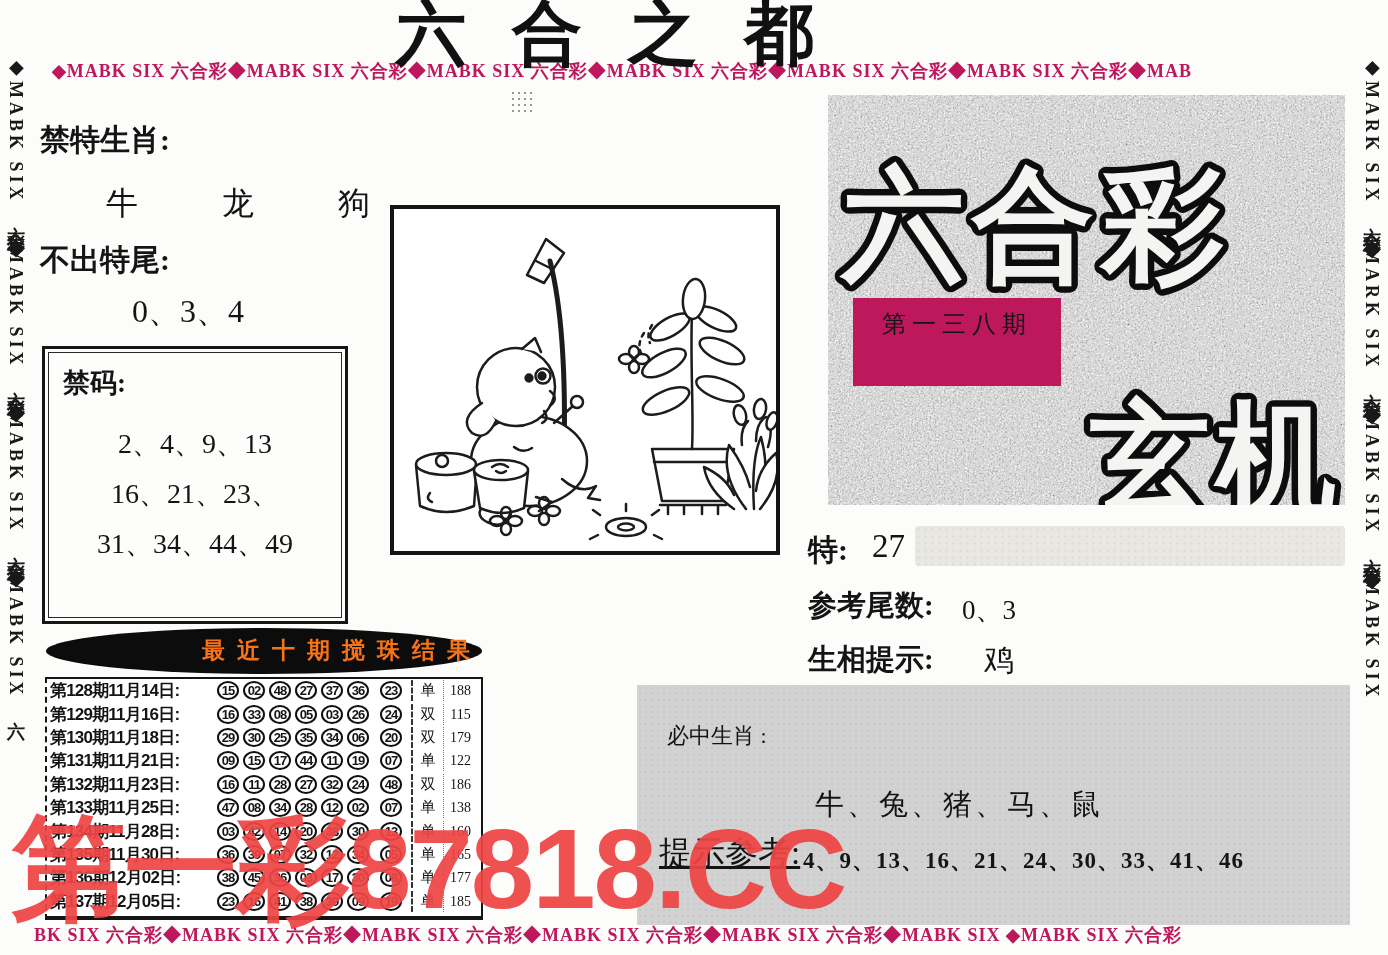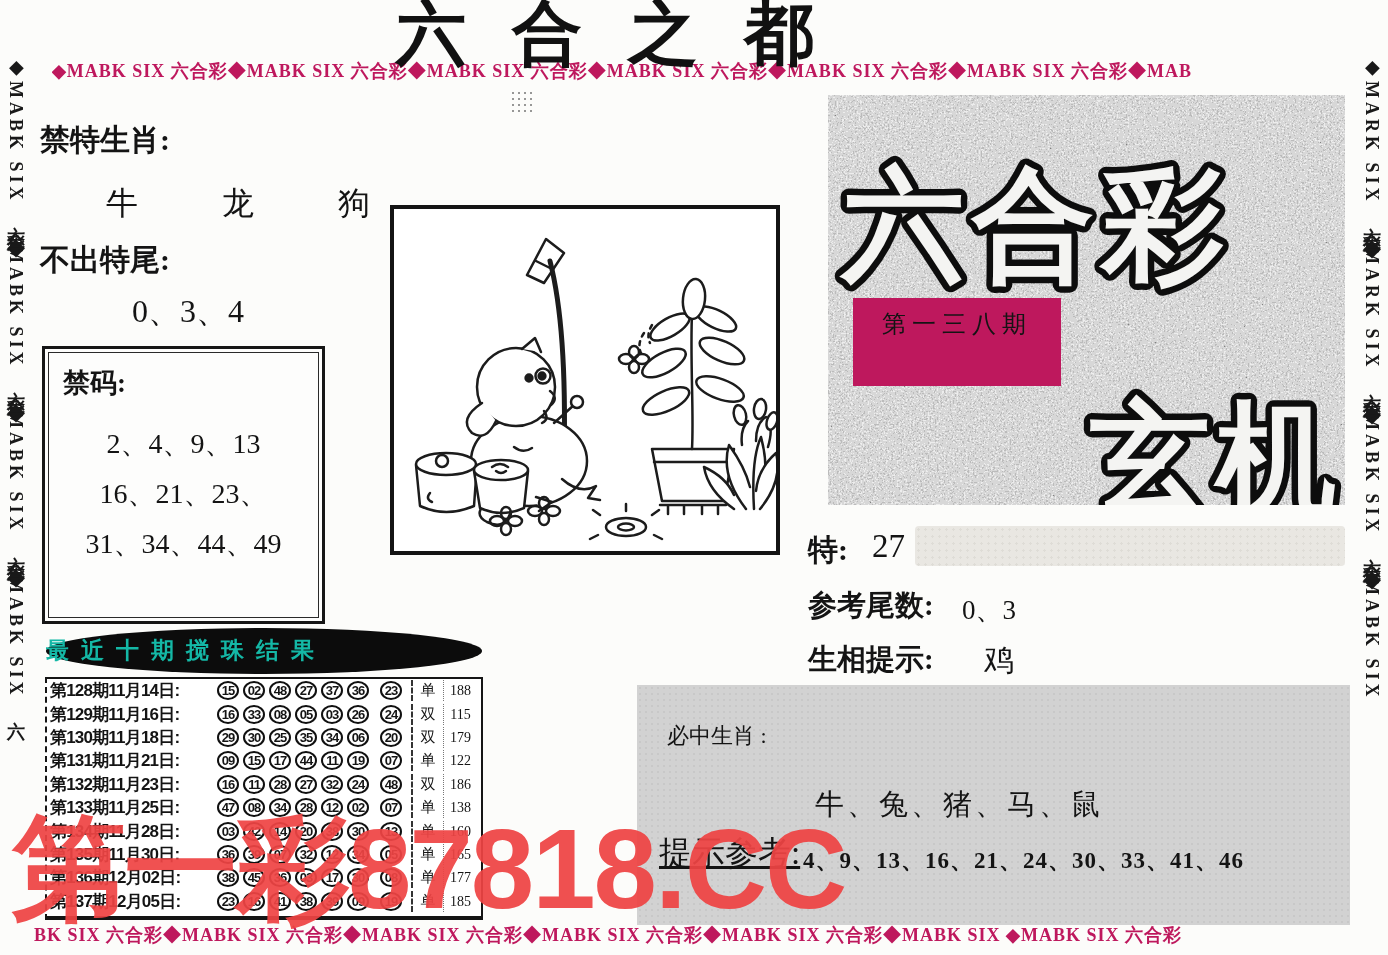--- a/index.html
+++ b/index.html
@@ -24,30 +24,30 @@
               background-image:radial-gradient(#444 1.2px,transparent 1.5px);background-size:6px 6px;}
 
   
   .lbl{position:absolute;font-weight:700;font-size:30px;white-space:nowrap;}
   .val{position:absolute;font-size:32px;white-space:nowrap;}
   #ban-zodiac-label{left:40px;top:120px;}
   #ban-zodiac-value{left:106px;top:182px;letter-spacing:26px;}
   #ban-tail-label{left:40px;top:240px;}
   #ban-tail-value{left:132px;top:290px;}
 
-  #ban-codes-box{position:absolute;left:42px;top:346px;width:283px;height:278px;
+  #ban-codes-box{position:absolute;left:42px;top:346px;width:306px;height:278px;
                  border:3px solid #161616;background:#fdfdfc;}
   #ban-codes-box::before{content:"";position:absolute;inset:3px;border:1px solid #2a2a2a;pointer-events:none;}
   #ban-codes-label{position:absolute;left:18px;top:16px;font-size:27px;font-weight:700;}
   .codes-lines{position:absolute;left:0;top:70px;width:100%;text-align:center;
                font-size:28px;line-height:50px;}
 
   
   #results-oval{position:absolute;left:46px;top:628px;width:436px;height:46px;background:#0c0c0c;
-                border-radius:50%;color:#14b8a6;text-align:left;font:700 23px/46px "Liberation Serif",serif;
+                border-radius:50%;color:#f97316;text-align:right;font:700 23px/46px "Liberation Serif",serif;
                 letter-spacing:12px;}
   #results-table{position:absolute;left:45px;top:677px;width:438px;height:243px;background:#fff;
                  border:2px solid #151515;border-bottom-width:4px;border-left-style:dashed;padding:0 0 0 3px;}
   .rrow{display:flex;align-items:center;height:23.4px;white-space:nowrap;}
   .rlabel{width:167px;font:700 17px/1 "Liberation Sans","DejaVu Sans",sans-serif;letter-spacing:-0.8px;}
   .balls{display:inline-flex;gap:4px;}
   .ball{flex:0 0 auto;width:22px;height:19px;border:2px solid #101010;border-radius:50%;
         display:inline-flex;align-items:center;justify-content:center;
         font:700 13px "Liberation Sans","DejaVu Sans",sans-serif;letter-spacing:-1px;}
   .special{margin-left:11px;}

